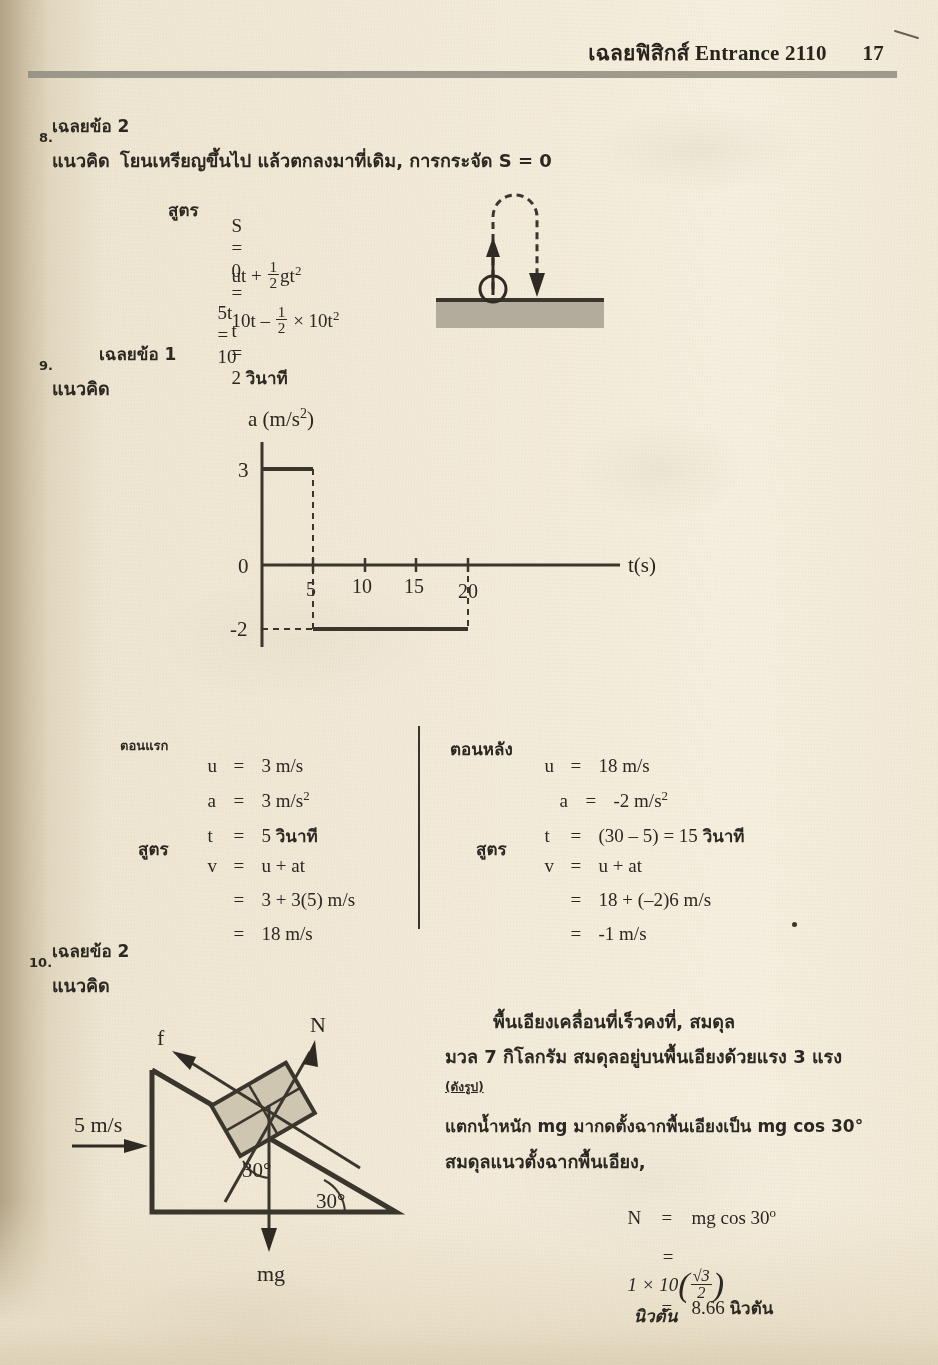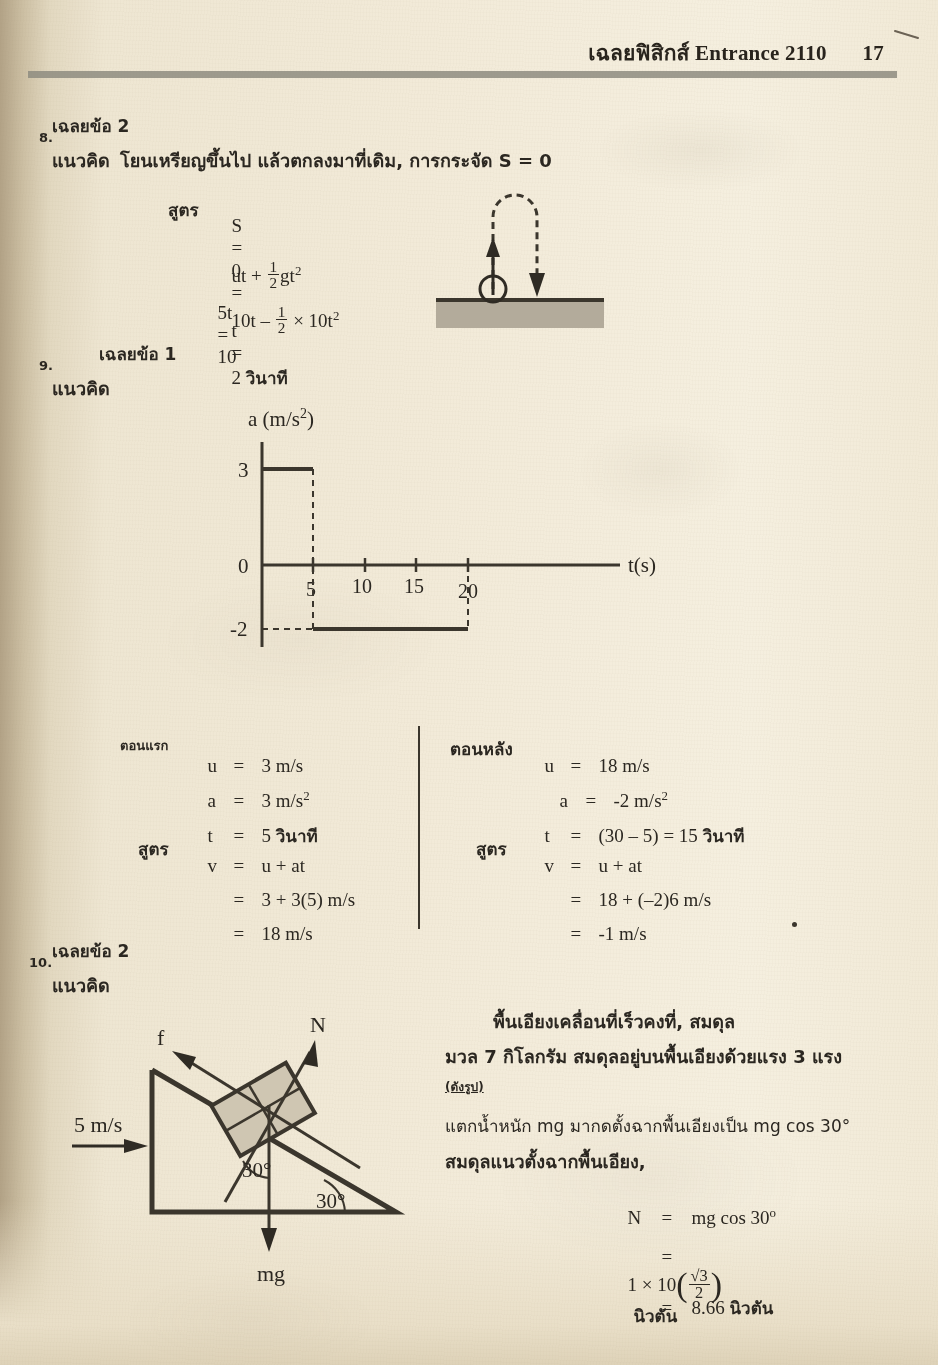--- a/index.html
+++ b/index.html
@@ -45,21 +45,21 @@
   #rule{
     position:absolute;left:28px;top:71px;width:869px;height:7px;
     background:#8e8c80;opacity:.85;
   }
   #corner-tick{
     position:absolute;right:18px;top:30px;width:26px;height:10px;
   }
   
   .t{position:absolute;white-space:pre;}
   .thai{font-family:"DejaVu Sans","Liberation Sans",sans-serif;font-weight:bold;}
-  .thainb{font-family:"DejaVu Sans","Liberation Sans",sans-serif;font-weight:normal;}
+  .thainb{font-family:"DejaVu Sans","Liberation Sans",sans-serif;font-weight:bold;}
   .num-head{font-family:"DejaVu Sans",sans-serif;font-weight:bold;font-size:13px;}
   .eq{font-family:"Liberation Serif",serif;font-size:19px;}
   .sup{font-size:.68em;vertical-align:super;}
   .frac{
     display:inline-block;vertical-align:-0.42em;text-align:center;
     font-size:.80em;line-height:1.0;margin:0 1px;
   }
   .frac .n{display:block;padding:0 2px;}
   .frac .d{display:block;border-top:1.3px solid #2b2721;padding:0 2px;}
   .paren-wrap{display:inline-flex;align-items:center;}
@@ -254,20 +254,20 @@
 
 <div class="t thai" style="left:445px;top:1007px;font-size:18px;margin-left:48px;">พื้นเอียงเคลื่อนที่เร็วคงที่, สมดุล</div>
 <div class="t thai" style="left:445px;top:1042px;font-size:18px;">มวล 7 กิโลกรัม สมดุลอยู่บนพื้นเอียงด้วยแรง 3 แรง</div>
 <div class="t thai" style="left:445px;top:1077px;font-size:12px;text-decoration:underline;">(ดังรูป)</div>
 <div class="t thainb" style="left:445px;top:1112px;font-size:17px;">แตกน้ำหนัก mg มากดตั้งฉากพื้นเอียงเป็น mg cos 30°</div>
 <div class="t thai" style="left:445px;top:1147px;font-size:18px;">สมดุลแนวตั้งฉากพื้นเอียง,</div>
 
 <div class="t eq" style="left:618px;top:1183px;">
   <span style="display:inline-block;width:34px;">N</span><span style="display:inline-block;width:30px;">=</span><span>mg cos 30<span class="sup">o</span></span>
 </div>
-<div class="t eq" style="left:618px;top:1224px;">
+<div class="t eq" style="left:618px;top:1224px;font-style:italic;">
   <span style="display:inline-block;width:34px;"></span><span style="display:inline-block;width:30px;">=</span>
   <span class="paren-wrap">1 × 10<span class="bigparen">(</span><span class="frac" style="font-size:.86em;"><span class="n">√3</span><span class="d">2</span></span><span class="bigparen">)</span></span>
   <span class="thai" style="font-size:17px;">&nbsp;นิวตัน</span>
 </div>
 <div class="t eq" style="left:618px;top:1272px;">
   <span style="display:inline-block;width:34px;"></span><span style="display:inline-block;width:30px;">=</span><span>8.66 </span><span class="thai" style="font-size:17px;">นิวตัน</span>
 </div>
 
 </body></html>

